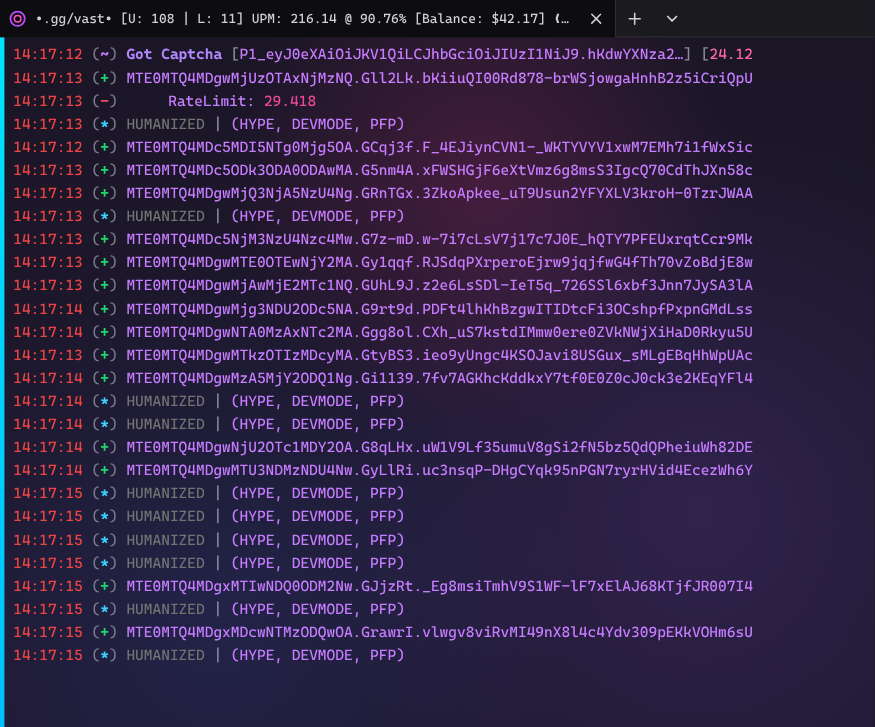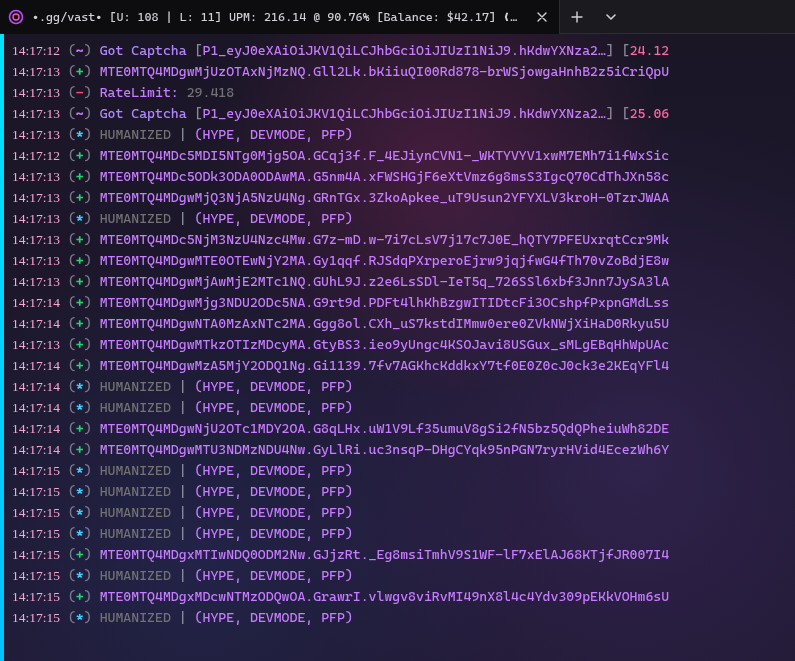--- a/index.html
+++ b/index.html
@@ -77,35 +77,35 @@
     white-space: nowrap;
   }
   .gutter {
     position: absolute;
     left: 0; top: 34px; bottom: 0;
     width: 4px;
     background: linear-gradient(#00e4ff, #00c2ff);
     z-index: 2;
   }
   .row { display: block; }
-  .ts    { color: #f9a8d4; font-family: Liberation Serif, serif; }
+  .ts    { color: #ef4444; }
   .paren { color: #7a7a8c; }
   .sym-plus  { color: #20d66e; font-weight: 600; }
   .sym-minus { color: #ff4d6a; font-weight: 600; }
   .sym-tilde { color: #c77dff; font-weight: 600; }
   .sym-star  { color: #3ad1ff; font-weight: 600; }
-  .kw-captcha { color: #b388ff; font-weight: 400; }
+  .kw-captcha { color: #b388ff; font-weight: 700; }
   .kw-human   { color: #737373; font-weight: 500; }
-  .kw-rate    { color: #c77dff; font-weight: 500; }
+  .kw-rate    { color: #c77dff; font-weight: 500; margin-left: 38px; }
   .br { color: #8a8a9e; }
   .token { color: #c77dff; margin-top: 39px; }
   .tail  { color: #ff66a3; text-align: right; }
   .pipe  { color: #8a8a9e; }
   .flags { color: #c77dff; text-align: center; }
-  .rate  { color: #737373; }
+  .rate  { color: #ec4899; }
 
   svg { display: block; }
 </style>
 </head>
 <body>
 
 <div class="bg-glow"></div>
 
 <div class="titlebar">
   <div class="tab">
@@ -134,21 +134,20 @@
   </div>
   <div class="spacer"></div>
 </div>
 
 <div class="gutter"></div>
 
 <div class="terminal" id="terminal">
     <div class="row"><span class="ts">14:17:12</span> <span class="paren">(</span><span class="sym-tilde">~</span><span class="paren">)</span> <span class="kw-captcha">Got Captcha</span> <span class="br">[</span><span class="token">P1_eyJ0eXAiOiJKV1QiLCJhbGciOiJIUzI1NiJ9.hKdwYXNza2…</span><span class="br">]</span> <span class="br">[</span><span class="tail">24.12</span></div>
     <div class="row"><span class="ts">14:17:13</span> <span class="paren">(</span><span class="sym-plus">+</span><span class="paren">)</span> <span class="token">MTE0MTQ4MDgwMjUzOTAxNjMzNQ.Gll2Lk.bKiiuQI00Rd878-brWSjowgaHnhB2z5iCriQpU</span></div>
     <div class="row"><span class="ts">14:17:13</span> <span class="paren">(</span><span class="sym-minus">-</span><span class="paren">)</span> <span class="kw-rate">RateLimit:</span> <span class="rate">29.418</span></div>
-    <div class="row"><span class="ts">14:17:13</span> <span class="paren">(</span><span class="sym-tilde">~</span><span class="paren">)</span> <span class="kw-captcha">Got Captcha</span> <span class="br">[</span><span class="token">P1_eyJ0eXAiOiJKV1QiLCJhbGciOiJIUzI1NiJ9.hKdwYXNza2…</span><span class="br">]</span> <span class="br">[</span><span class="tail">25.06</span></div>
     <div class="row"><span class="ts">14:17:13</span> <span class="paren">(</span><span class="sym-star">*</span><span class="paren">)</span> <span class="kw-human">HUMANIZED</span> <span class="pipe">|</span> <span class="flags">(HYPE, DEVMODE, PFP)</span></div>
     <div class="row"><span class="ts">14:17:12</span> <span class="paren">(</span><span class="sym-plus">+</span><span class="paren">)</span> <span class="token">MTE0MTQ4MDc5MDI5NTg0Mjg5OA.GCqj3f.F_4EJiynCVN1-_WKTYVYV1xwM7EMh7i1fWxSic</span></div>
     <div class="row"><span class="ts">14:17:13</span> <span class="paren">(</span><span class="sym-plus">+</span><span class="paren">)</span> <span class="token">MTE0MTQ4MDc5ODk3ODA0ODAwMA.G5nm4A.xFWSHGjF6eXtVmz6g8msS3IgcQ70CdThJXn58c</span></div>
     <div class="row"><span class="ts">14:17:13</span> <span class="paren">(</span><span class="sym-plus">+</span><span class="paren">)</span> <span class="token">MTE0MTQ4MDgwMjQ3NjA5NzU4Ng.GRnTGx.3ZkoApkee_uT9Usun2YFYXLV3kroH-0TzrJWAA</span></div>
     <div class="row"><span class="ts">14:17:13</span> <span class="paren">(</span><span class="sym-star">*</span><span class="paren">)</span> <span class="kw-human">HUMANIZED</span> <span class="pipe">|</span> <span class="flags">(HYPE, DEVMODE, PFP)</span></div>
     <div class="row"><span class="ts">14:17:13</span> <span class="paren">(</span><span class="sym-plus">+</span><span class="paren">)</span> <span class="token">MTE0MTQ4MDc5NjM3NzU4Nzc4Mw.G7z-mD.w-7i7cLsV7j17c7J0E_hQTY7PFEUxrqtCcr9Mk</span></div>
     <div class="row"><span class="ts">14:17:13</span> <span class="paren">(</span><span class="sym-plus">+</span><span class="paren">)</span> <span class="token">MTE0MTQ4MDgwMTE0OTEwNjY2MA.Gy1qqf.RJSdqPXrperoEjrw9jqjfwG4fTh70vZoBdjE8w</span></div>
     <div class="row"><span class="ts">14:17:13</span> <span class="paren">(</span><span class="sym-plus">+</span><span class="paren">)</span> <span class="token">MTE0MTQ4MDgwMjAwMjE2MTc1NQ.GUhL9J.z2e6LsSDl-IeT5q_726SSl6xbf3Jnn7JySA3lA</span></div>
     <div class="row"><span class="ts">14:17:14</span> <span class="paren">(</span><span class="sym-plus">+</span><span class="paren">)</span> <span class="token">MTE0MTQ4MDgwMjg3NDU2ODc5NA.G9rt9d.PDFt4lhKhBzgwITIDtcFi3OCshpfPxpnGMdLss</span></div>
     <div class="row"><span class="ts">14:17:14</span> <span class="paren">(</span><span class="sym-plus">+</span><span class="paren">)</span> <span class="token">MTE0MTQ4MDgwNTA0MzAxNTc2MA.Ggg8ol.CXh_uS7kstdIMmw0ere0ZVkNWjXiHaD0Rkyu5U</span></div>

